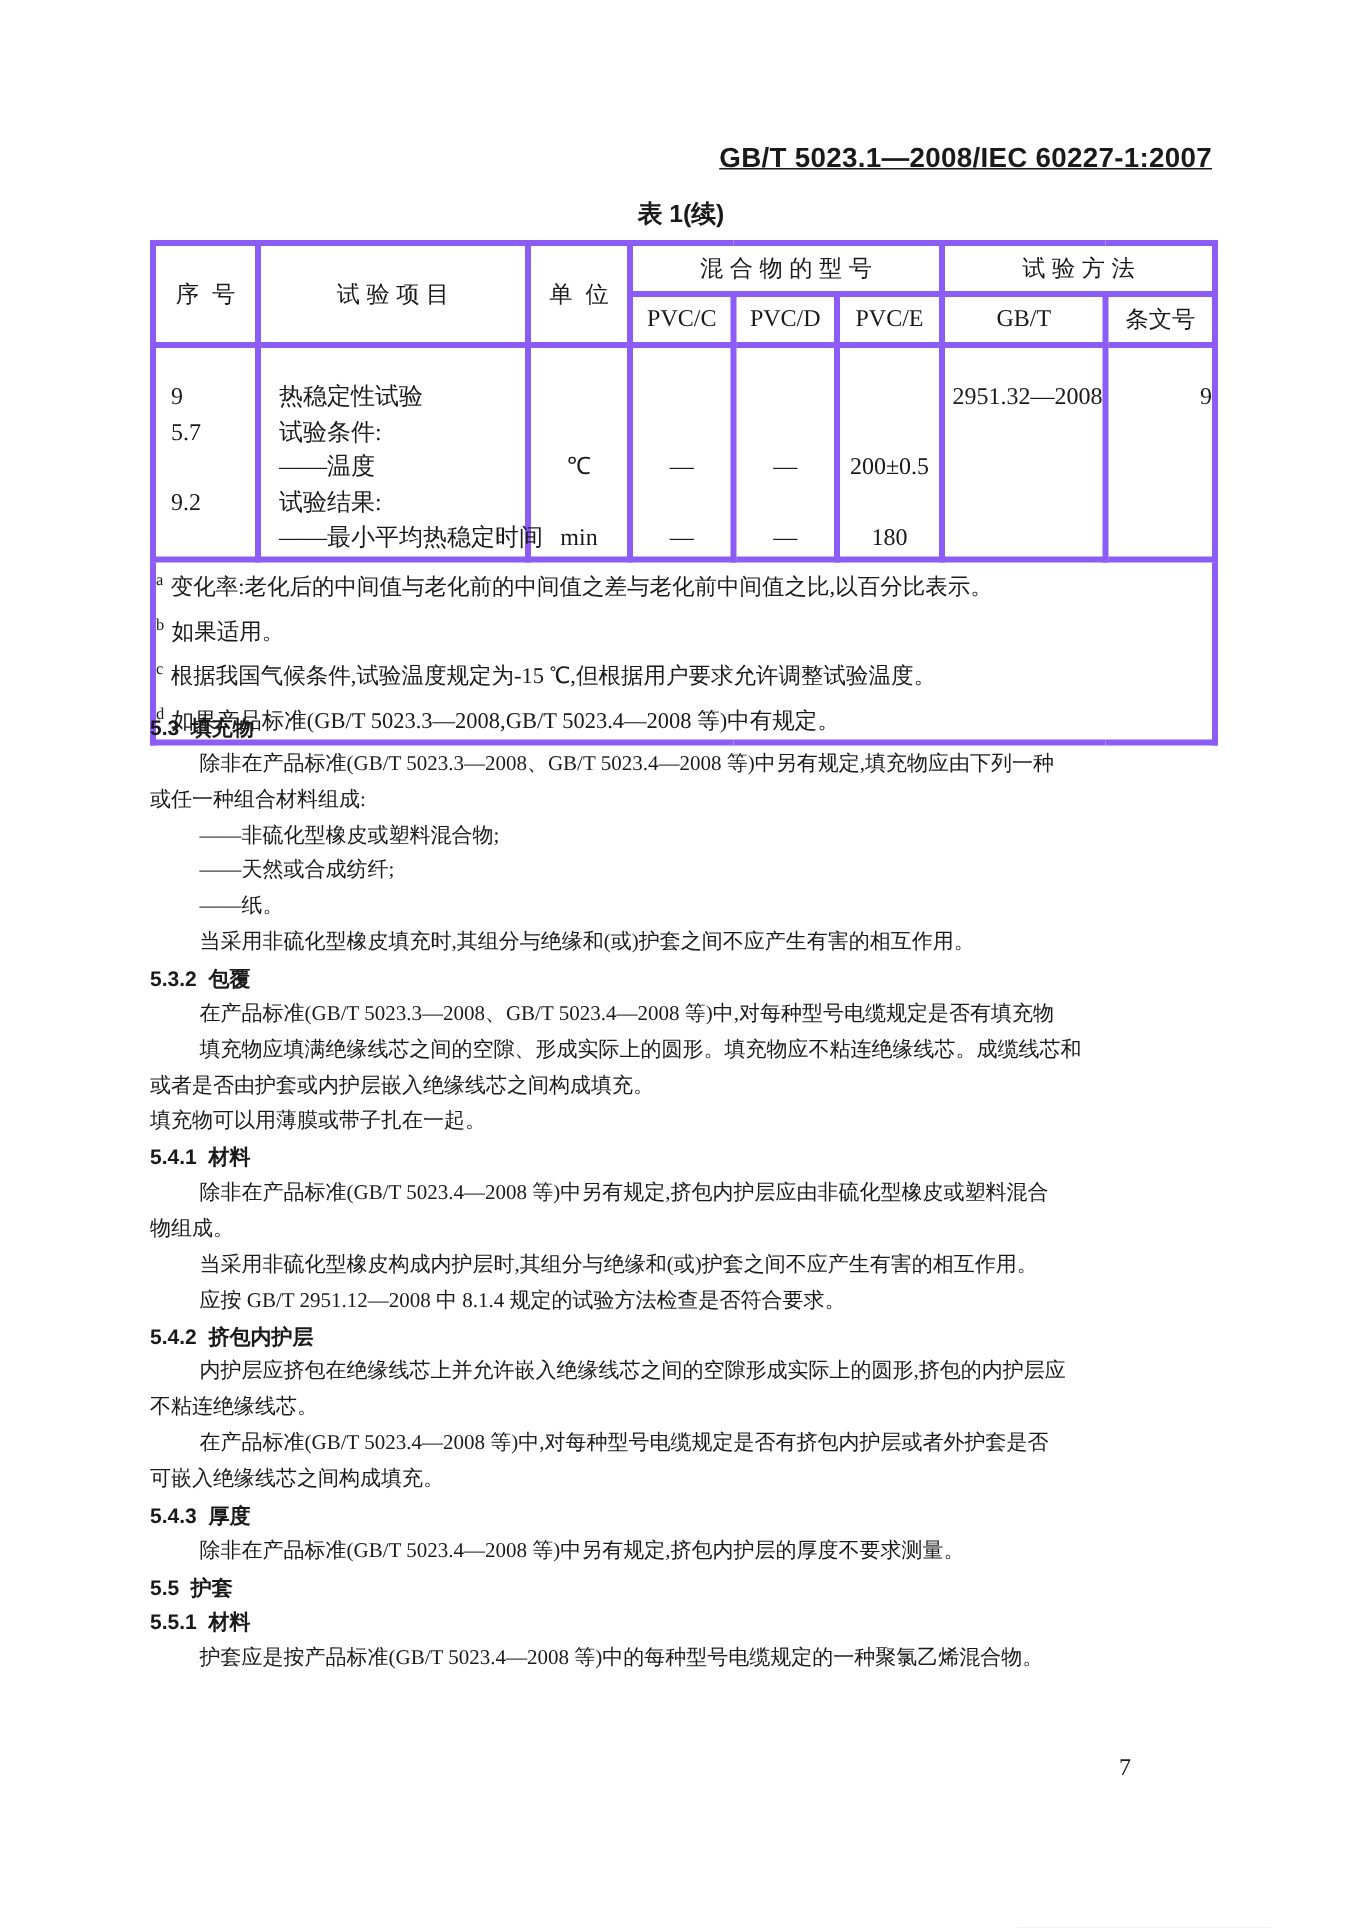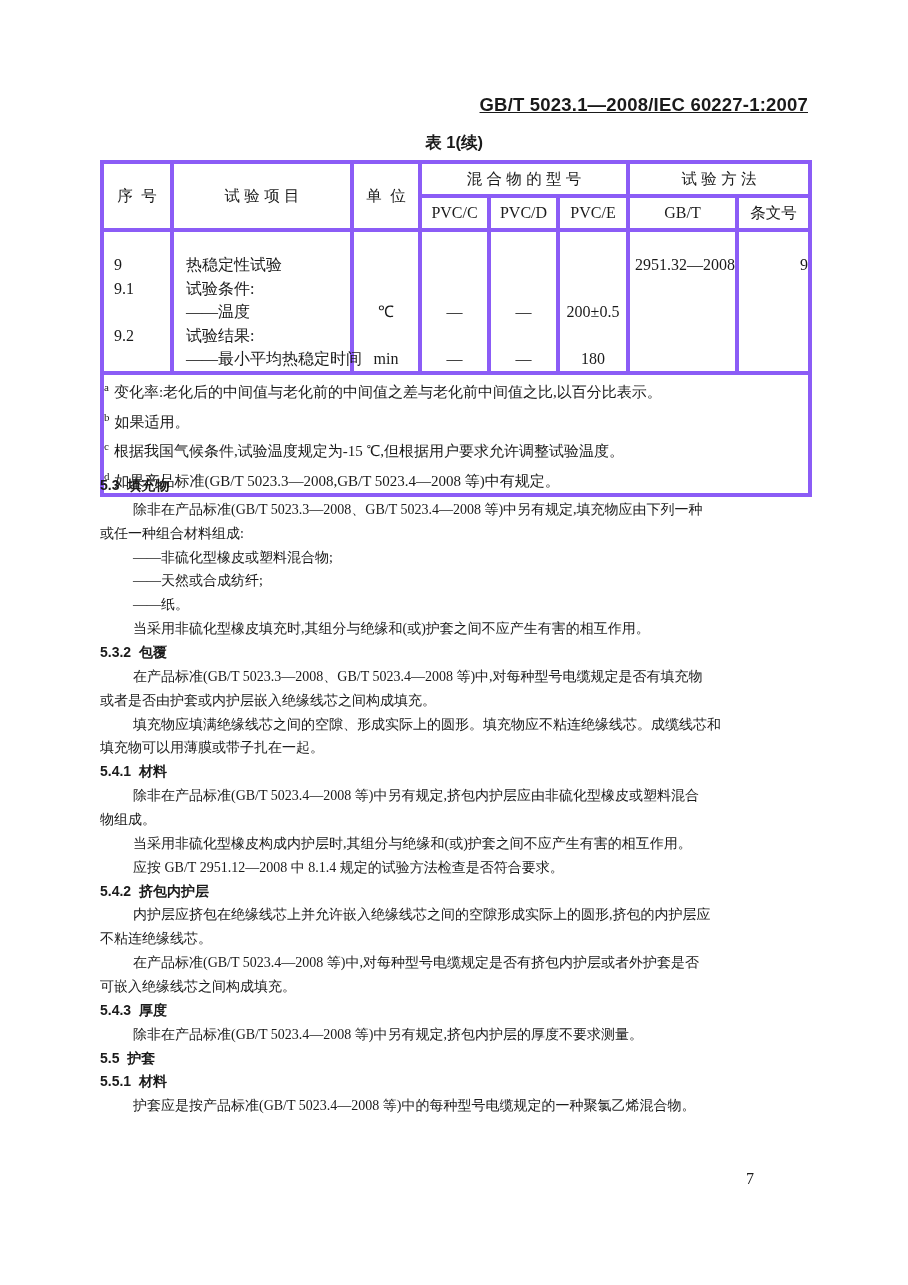--- a/index.html
+++ b/index.html
@@ -95,21 +95,21 @@
         <th class="th-latin">PVC/E</th>
         <th class="th-latin">GB/T</th>
         <th class="th-cn">条文号</th>
       </tr>
     </thead>
     <tbody>
       <tr class="body-row">
         <td class="col-no">
           <div class="cell-lines">
               <div class="cline">9</div>
-              <div class="cline">9.1</div>
+              <div class="cline">5.7</div>
               <div class="cline"></div>
               <div class="cline">9.2</div>
               <div class="cline"></div>
             </div>
         </td>
         <td class="col-item">
           <div class="cell-lines">
               <div class="cline">热稳定性试验</div>
               <div class="cline">试验条件:</div>
               <div class="cline">——温度</div>
@@ -178,22 +178,22 @@
 
   <div class="line h">5.3  填充物</div>
       <div class="line ind">除非在产品标准(GB/T 5023.3—2008、GB/T 5023.4—2008 等)中另有规定,填充物应由下列一种</div>
       <div class="line">或任一种组合材料组成:</div>
       <div class="line ind">——非硫化型橡皮或塑料混合物;</div>
       <div class="line ind">——天然或合成纺纤;</div>
       <div class="line ind">——纸。</div>
       <div class="line ind">当采用非硫化型橡皮填充时,其组分与绝缘和(或)护套之间不应产生有害的相互作用。</div>
       <div class="line h">5.3.2  包覆</div>
       <div class="line ind">在产品标准(GB/T 5023.3—2008、GB/T 5023.4—2008 等)中,对每种型号电缆规定是否有填充物</div>
+      <div class="line ind">填充物应填满绝缘线芯之间的空隙、形成实际上的圆形。填充物应不粘连绝缘线芯。成缆线芯和</div>
       <div class="line">或者是否由护套或内护层嵌入绝缘线芯之间构成填充。</div>
-      <div class="line ind">填充物应填满绝缘线芯之间的空隙、形成实际上的圆形。填充物应不粘连绝缘线芯。成缆线芯和</div>
       <div class="line">填充物可以用薄膜或带子扎在一起。</div>
       <div class="line h">5.4.1  材料</div>
       <div class="line ind">除非在产品标准(GB/T 5023.4—2008 等)中另有规定,挤包内护层应由非硫化型橡皮或塑料混合</div>
       <div class="line">物组成。</div>
       <div class="line ind">当采用非硫化型橡皮构成内护层时,其组分与绝缘和(或)护套之间不应产生有害的相互作用。</div>
       <div class="line ind">应按 GB/T 2951.12—2008 中 8.1.4 规定的试验方法检查是否符合要求。</div>
       <div class="line h">5.4.2  挤包内护层</div>
       <div class="line ind">内护层应挤包在绝缘线芯上并允许嵌入绝缘线芯之间的空隙形成实际上的圆形,挤包的内护层应</div>
       <div class="line">不粘连绝缘线芯。</div>
       <div class="line ind">在产品标准(GB/T 5023.4—2008 等)中,对每种型号电缆规定是否有挤包内护层或者外护套是否</div>

